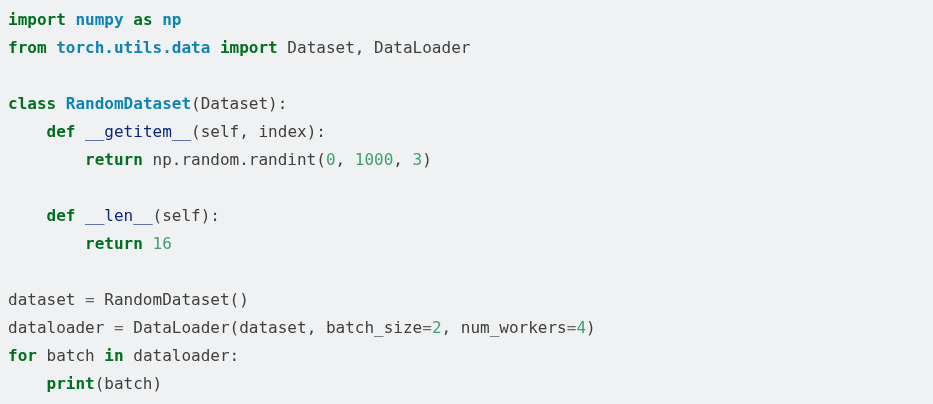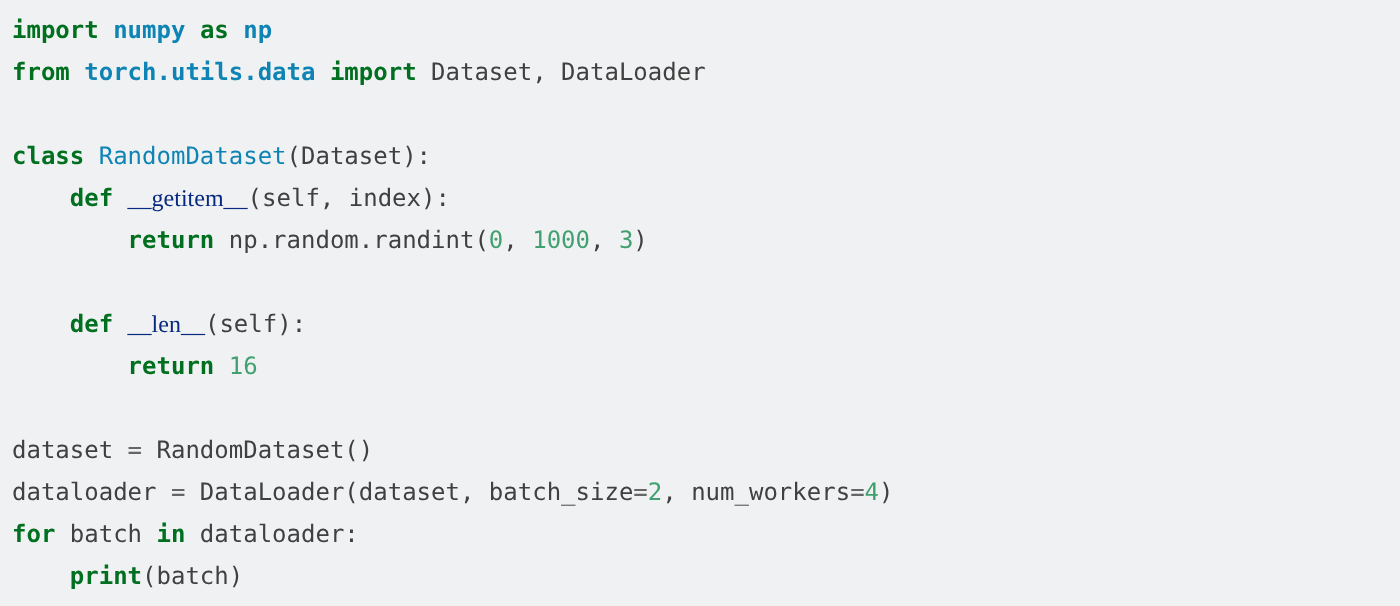--- a/index.html
+++ b/index.html
@@ -24,22 +24,22 @@
     line-height: 28px;
     white-space: pre;
   }
   .code-line {
     height: 28px;
     white-space: pre;
   }
   .tok-plain    { color: #404040; }
   .tok-keyword  { color: #007020; font-weight: bold; }
   .tok-namespace{ color: #0e84b5; font-weight: bold; }
-  .tok-class    { color: #0e84b5; font-weight: normal; }
-  .tok-function { color: #06287e; font-family: Liberation Serif, serif; }
+  .tok-class    { color: #0e84b5; font-weight: bold; }
+  .tok-function { color: #06287e; }
   .tok-builtin  { color: #007020; font-weight: bold; margin-top: 24px; }
   .tok-number   { color: #40a070; }
   .tok-operator { color: #666666; }
 </style>
 </head>
 <body>
 
 <pre class="code-block"><div class="code-line"><span class="tok-keyword" style="color: rgb(0, 112, 32);">import</span><span class="tok-plain" style="color: rgb(64, 64, 64);"> </span><span class="tok-namespace" style="color: rgb(14, 132, 181);">numpy</span><span class="tok-plain" style="color: rgb(64, 64, 64);"> </span><span class="tok-keyword" style="color: rgb(0, 112, 32);">as</span><span class="tok-plain" style="color: rgb(64, 64, 64);"> </span><span class="tok-namespace" style="color: rgb(14, 132, 181);">np</span></div><div class="code-line"><span class="tok-keyword" style="color: rgb(0, 112, 32);">from</span><span class="tok-plain" style="color: rgb(64, 64, 64);"> </span><span class="tok-namespace" style="color: rgb(14, 132, 181);">torch.utils.data</span><span class="tok-plain" style="color: rgb(64, 64, 64);"> </span><span class="tok-keyword" style="color: rgb(0, 112, 32);">import</span><span class="tok-plain" style="color: rgb(64, 64, 64);"> Dataset, DataLoader</span></div><div class="code-line">&nbsp;</div><div class="code-line"><span class="tok-keyword" style="color: rgb(0, 112, 32);">class</span><span class="tok-plain" style="color: rgb(64, 64, 64);"> </span><span class="tok-class" style="color: rgb(14, 132, 181);">RandomDataset</span><span class="tok-plain" style="color: rgb(64, 64, 64);">(Dataset):</span></div><div class="code-line"><span class="tok-plain" style="color: rgb(64, 64, 64);">    </span><span class="tok-keyword" style="color: rgb(0, 112, 32);">def</span><span class="tok-plain" style="color: rgb(64, 64, 64);"> </span><span class="tok-function" style="color: rgb(6, 40, 126);">__getitem__</span><span class="tok-plain" style="color: rgb(64, 64, 64);">(self, index):</span></div><div class="code-line"><span class="tok-plain" style="color: rgb(64, 64, 64);">        </span><span class="tok-keyword" style="color: rgb(0, 112, 32);">return</span><span class="tok-plain" style="color: rgb(64, 64, 64);"> np.random.randint(</span><span class="tok-number" style="color: rgb(64, 160, 112);">0</span><span class="tok-plain" style="color: rgb(64, 64, 64);">, </span><span class="tok-number" style="color: rgb(64, 160, 112);">1000</span><span class="tok-plain" style="color: rgb(64, 64, 64);">, </span><span class="tok-number" style="color: rgb(64, 160, 112);">3</span><span class="tok-plain" style="color: rgb(64, 64, 64);">)</span></div><div class="code-line">&nbsp;</div><div class="code-line"><span class="tok-plain" style="color: rgb(64, 64, 64);">    </span><span class="tok-keyword" style="color: rgb(0, 112, 32);">def</span><span class="tok-plain" style="color: rgb(64, 64, 64);"> </span><span class="tok-function" style="color: rgb(6, 40, 126);">__len__</span><span class="tok-plain" style="color: rgb(64, 64, 64);">(self):</span></div><div class="code-line"><span class="tok-plain" style="color: rgb(64, 64, 64);">        </span><span class="tok-keyword" style="color: rgb(0, 112, 32);">return</span><span class="tok-plain" style="color: rgb(64, 64, 64);"> </span><span class="tok-number" style="color: rgb(64, 160, 112);">16</span></div><div class="code-line">&nbsp;</div><div class="code-line"><span class="tok-plain" style="color: rgb(64, 64, 64);">dataset </span><span class="tok-operator" style="color: rgb(102, 102, 102);">=</span><span class="tok-plain" style="color: rgb(64, 64, 64);"> RandomDataset()</span></div><div class="code-line"><span class="tok-plain" style="color: rgb(64, 64, 64);">dataloader </span><span class="tok-operator" style="color: rgb(102, 102, 102);">=</span><span class="tok-plain" style="color: rgb(64, 64, 64);"> DataLoader(dataset, batch_size</span><span class="tok-operator" style="color: rgb(102, 102, 102);">=</span><span class="tok-number" style="color: rgb(64, 160, 112);">2</span><span class="tok-plain" style="color: rgb(64, 64, 64);">, num_workers</span><span class="tok-operator" style="color: rgb(102, 102, 102);">=</span><span class="tok-number" style="color: rgb(64, 160, 112);">4</span><span class="tok-plain" style="color: rgb(64, 64, 64);">)</span></div><div class="code-line"><span class="tok-keyword" style="color: rgb(0, 112, 32);">for</span><span class="tok-plain" style="color: rgb(64, 64, 64);"> batch </span><span class="tok-keyword" style="color: rgb(0, 112, 32);">in</span><span class="tok-plain" style="color: rgb(64, 64, 64);"> dataloader:</span></div><div class="code-line"><span class="tok-plain" style="color: rgb(64, 64, 64);">    </span><span class="tok-builtin" style="color: rgb(0, 112, 32);">print</span><span class="tok-plain" style="color: rgb(64, 64, 64);">(batch)</span></div></pre>
 
 </body></html>

